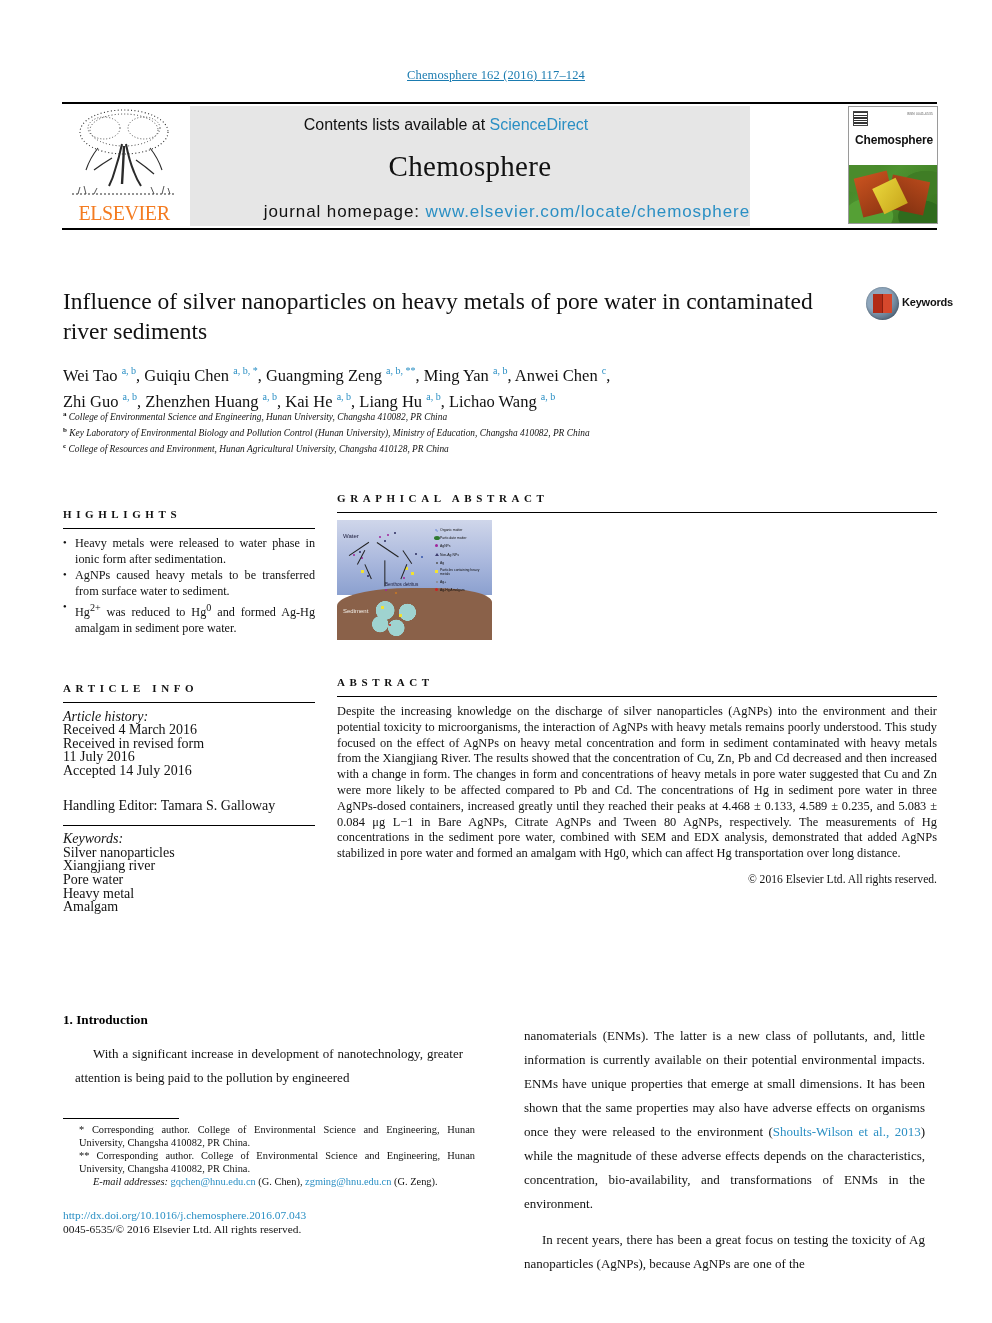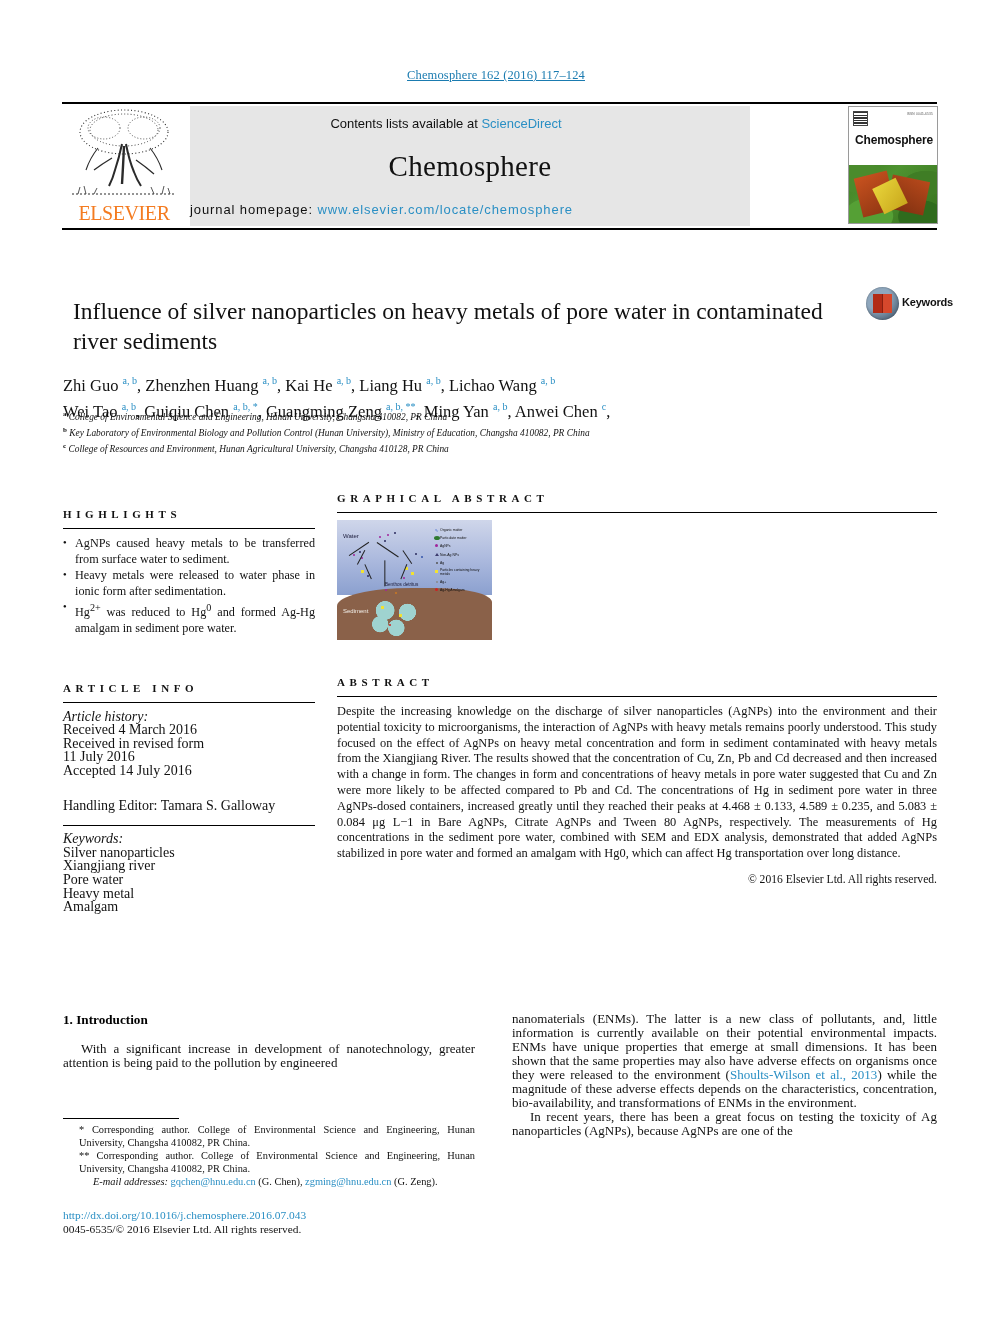--- a/index.html
+++ b/index.html
@@ -57,39 +57,39 @@
     position: absolute;
     top: 106px; left: 190px;
     width: 560px; height: 120px;
     background: #e6e6e6;
   }
   .gb-contents {
     position: absolute;
     top: 10px; left: 0; width: 512px;
     text-align: center;
     font-family: "Liberation Sans", sans-serif;
-    font-size: 13px;
+    font-size: 16px;
     color: #111;
   }
   .gb-contents .sd { color: #2a8fc4; }
   .gb-journal {
     position: absolute;
     top: 44px; left: 0; width: 560px;
     text-align: center;
     font-family: "Liberation Serif", serif;
     font-size: 29px;
     color: #111;
     letter-spacing: .3px;
   }
   .gb-home {
     position: absolute;
     top: 96px; left: 0; width: 560px;
-    text-align: left;
-    font-family: "Liberation Sans", sans-serif;
-    font-size: 13px;
+    text-align: right;
+    font-family: "Liberation Sans", sans-serif;
+    font-size: 17px;
     letter-spacing: .9px;
     color: #111;
   }
   .gb-home .url { color: #2a8fc4; }
 
   
   .cover {
     position: absolute;
     top: 106px; left: 848px;
     width: 90px; height: 118px;
@@ -151,21 +151,21 @@
   }
 
   
   .titleblock { position: absolute; top: 286px; left: 63px; width: 790px; }
   .paper-title {
     font-family: "Liberation Serif", serif;
     font-size: 23.5px;
     line-height: 30px;
     color: #111;
     font-weight: normal;
-    margin: 10px;
+    margin: 0;
     letter-spacing: 0;
   }
   .authors {
     margin-top: 14px;
     font-family: "Liberation Serif", serif;
     font-size: 16.5px;
     line-height: 21px;
     color: #111;
   }
   .authors sup { color: #2a8fc4; font-size: 10px; }
@@ -328,24 +328,24 @@
   .body-right { position: absolute; top: 1012px; left: 512px; width: 425px; }
   .h2num {
     font-family: "Liberation Serif", serif;
     font-weight: bold;
     font-size: 13.2px;
     margin: 0 0 14px 0;
   }
   .bodytext {
     font-family: "Liberation Serif", serif;
     font-size: 13px;
-    line-height: 14px;
+    line-height: 24px;
     text-align: justify;
     color: #111;
-    margin: 0;
+    margin: 12px;
     text-indent: 18px;
   }
   .bodytext .cite { color: #2a8fc4; }
 
   
   .footnotes {
     position: absolute;
     top: 1118px; left: 63px; width: 412px;
   }
   .fn-rule { width: 116px; border-top: 1.1px solid #000; margin-bottom: 5px; }
@@ -438,37 +438,37 @@
   <div class="crossmark">
     <div class="cm-circle">
       <div class="cm-book"></div>
     </div>
     <div class="cm-label">Keywords</div>
   </div>
 
   <div class="titleblock">
     <h1 class="paper-title">Influence of silver nanoparticles on heavy metals of pore water in contaminated river sediments</h1>
     <div class="authors">
+      <div>Wei Tao <sup>a, b</sup>, Guiqiu Chen <sup>a, b, *</sup>, Guangming Zeng <sup>a, b, **</sup>, Ming Yan <sup>a, b</sup>, Anwei Chen <sup>c</sup>,</div>
       <div>Zhi Guo <sup>a, b</sup>, Zhenzhen Huang <sup>a, b</sup>, Kai He <sup>a, b</sup>, Liang Hu <sup>a, b</sup>, Lichao Wang <sup>a, b</sup></div>
-      <div>Wei Tao <sup>a, b</sup>, Guiqiu Chen <sup>a, b, *</sup>, Guangming Zeng <sup>a, b, **</sup>, Ming Yan <sup>a, b</sup>, Anwei Chen <sup>c</sup>,</div>
     </div>
   </div>
 
   <div class="affils">
     <div><sup>a</sup> <span>College of Environmental Science and Engineering, Hunan University, Changsha 410082, PR China</span></div>
     <div><sup>b</sup> <span>Key Laboratory of Environmental Biology and Pollution Control (Hunan University), Ministry of Education, Changsha 410082, PR China</span></div>
     <div><sup>c</sup> <span>College of Resources and Environment, Hunan Agricultural University, Changsha 410128, PR China</span></div>
   </div>
 
   <div class="col-left">
     <div class="sechead">HIGHLIGHTS</div>
     <div class="rule"></div>
     <ul class="highlights">
+      <li>Heavy metals were released to water phase in ionic form after sedimentation.</li>
       <li>AgNPs caused heavy metals to be transferred from surface water to sediment.</li>
-      <li>Heavy metals were released to water phase in ionic form after sedimentation.</li>
       <li><span>Hg</span><sup>2+</sup><span> was reduced to Hg</span><sup>0</sup><span> and formed Ag-Hg amalgam in sediment pore water.</span></li>
     </ul>
 
     <div style="height:44px"></div>
 
     <div class="sechead">ARTICLE INFO</div>
     <div class="rule"></div>
     <div class="ai-body">
       <div class="it">Article history:</div>
       <div>Received 4 March 2016</div>

